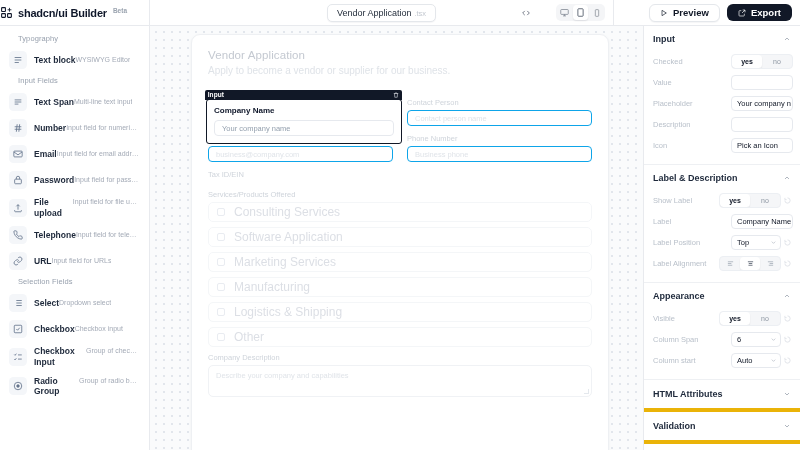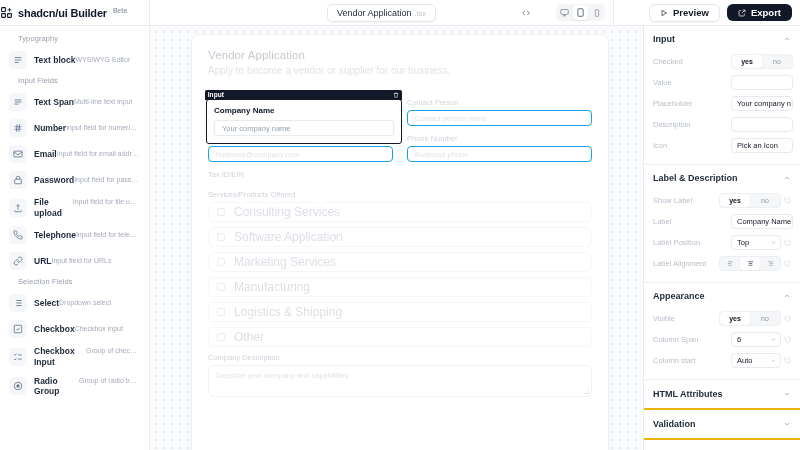--- a/index.html
+++ b/index.html
@@ -130,21 +130,21 @@
   .tg.on { background:#fff; color:#111827; font-weight:600;
            box-shadow:0 1px 1.5px rgba(16,24,40,.09); border-radius:3.5px; }
   .aligns { display:flex; width:62px; height:15px; border:1px solid #eceff3; border-radius:4px;
             background:#f5f6f8; overflow:hidden; }
   .al { flex:1; display:flex; align-items:center; justify-content:center; color:#9aa3af; }
   .al.on { background:#fff; color:#374151; border-radius:3.5px;
            box-shadow:0 1px 1.5px rgba(16,24,40,.09); }
   .reset-ico { width:9px; color:#d7dbe1; display:flex; flex:0 0 9px; }
   .divider { height:1px; background:#eef0f3; margin:2px 0 0 0; }
   .sec-collapsed { display:flex; align-items:center; justify-content:space-between;
-                   padding:9px 9px; border-bottom:2px solid #eab308; }
+                   padding:9px 9px; border-bottom:4px solid #eab308; }
 </style>
 </head>
 <body>
 
 <div class="app">
 
   <div class="header">
     <div class="hdr-left">
       <span class="logo-mark">
         <svg width="13" height="13" viewBox="0 0 24 24" fill="none" stroke="currentColor" stroke-width="2">

